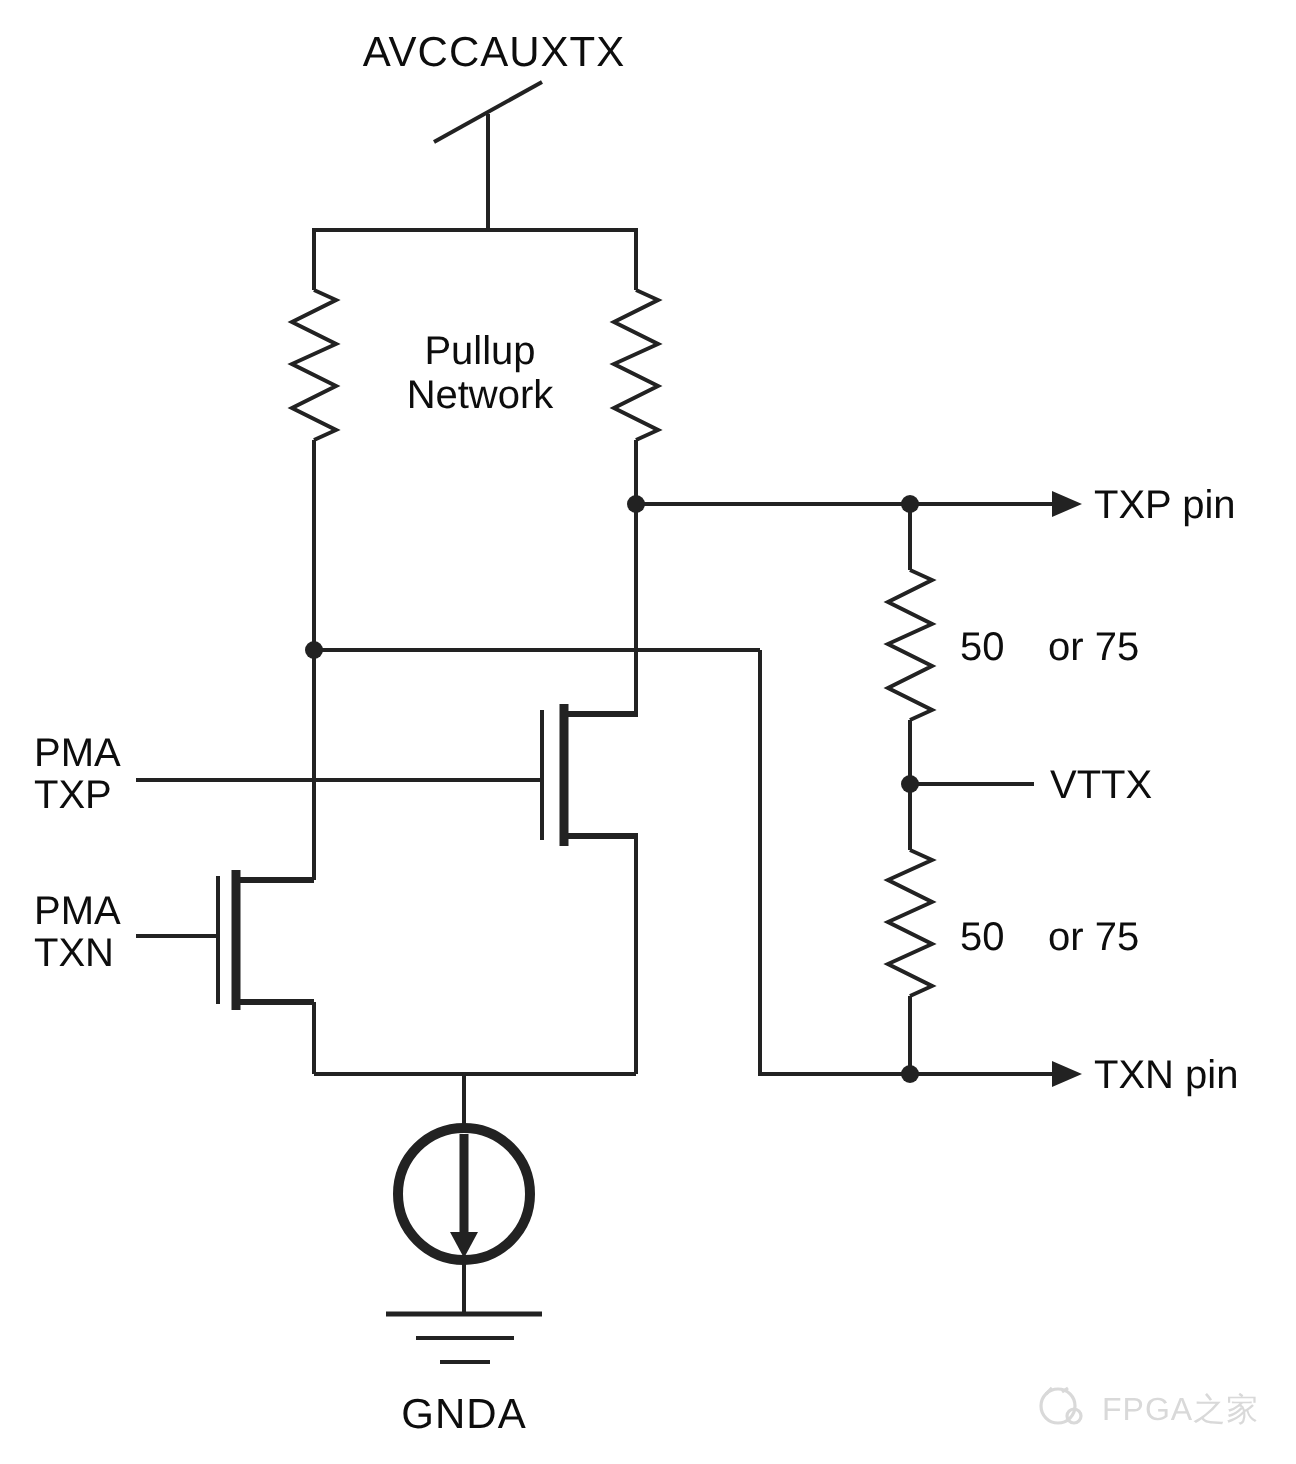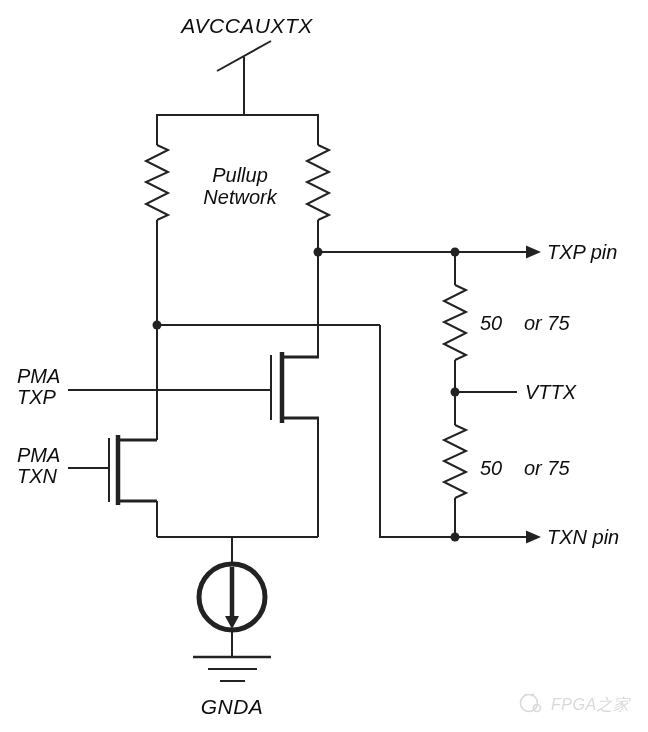--- a/index.html
+++ b/index.html
@@ -8,21 +8,20 @@
     --watermark:#d9d9d9;
     --bg:#ffffff;
   }
   html,body{margin:0;padding:0;background:var(--bg);}
   .stage{
     position:relative;
     width:648px;height:732px;
     background:var(--bg);
     font-family:"Liberation Sans", sans-serif;
     overflow:hidden;
-    font-style:italic;
   }
   svg{position:absolute;left:0;top:0;}
   text{
     fill:var(--text);
     font-family:"Liberation Sans", sans-serif;
     font-size:20px;
   }
   text.big{font-size:21px;letter-spacing:0.5px;}
   text.mid{text-anchor:middle;}
   text.wm{fill:var(--watermark);font-size:16px;letter-spacing:0.5px;}

